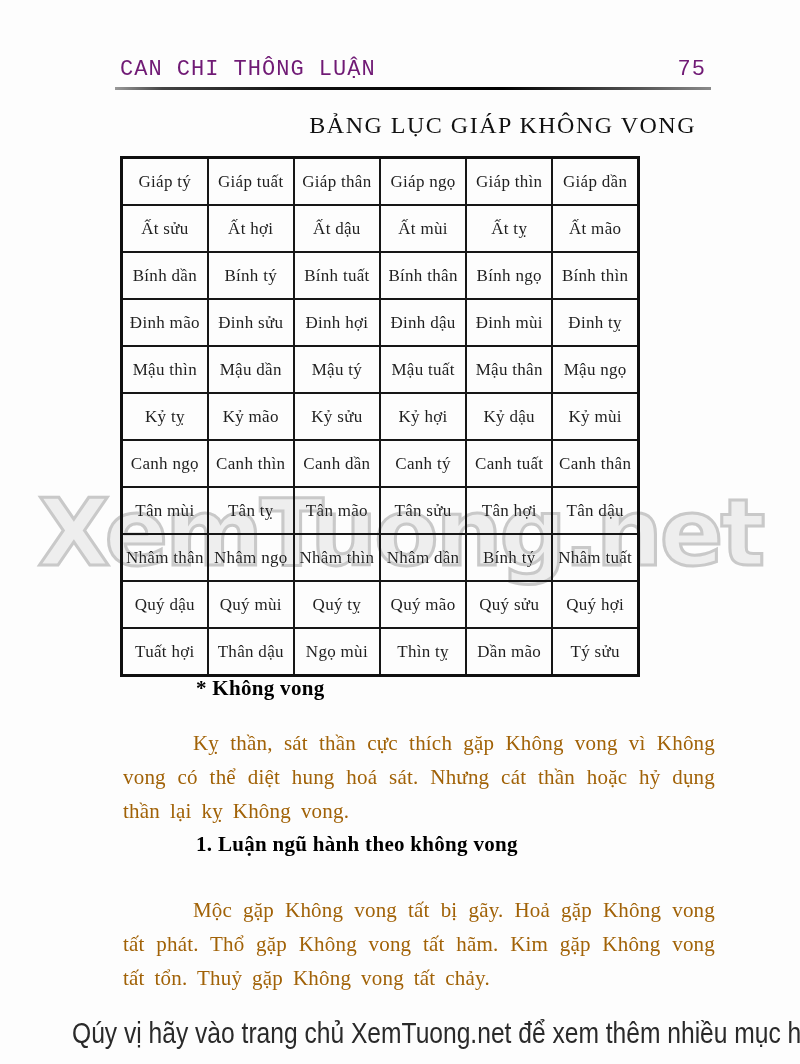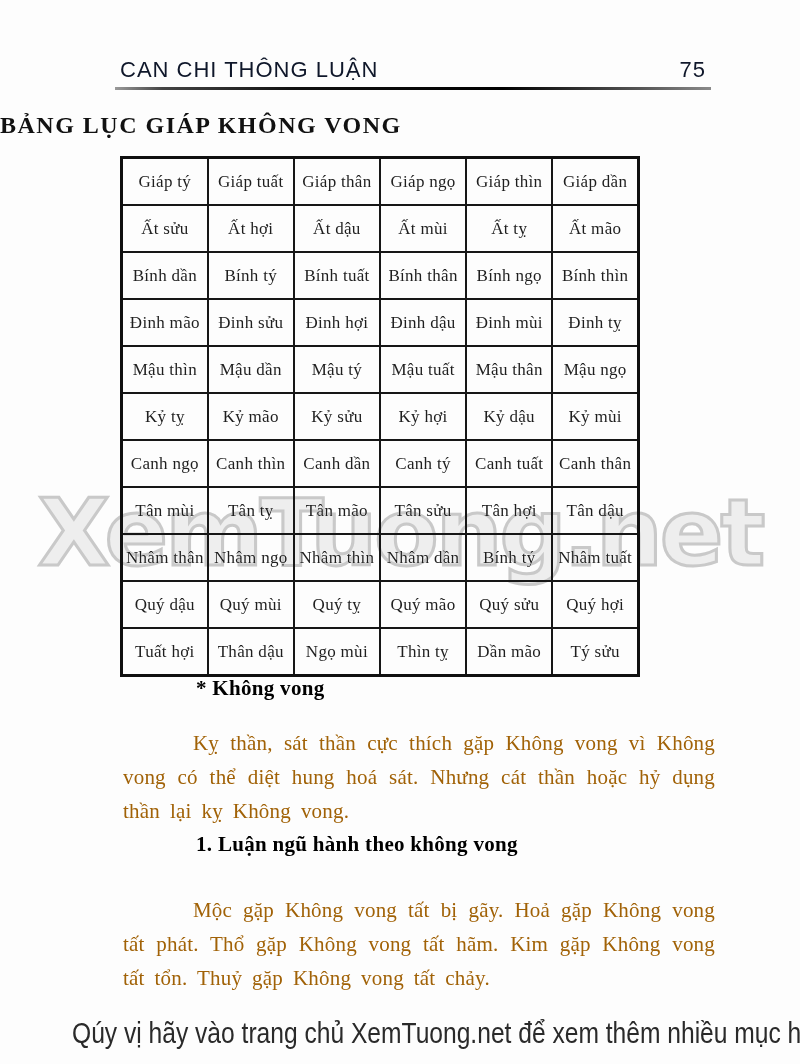--- a/index.html
+++ b/index.html
@@ -6,33 +6,33 @@
   body{
     width:800px;height:1064px;position:relative;overflow:hidden;
     background:#fdfdfd;color:#1b1b1b;
     font-family:"Liberation Serif", serif;
   }
   .page{position:absolute;inset:0;}
 
   
   .running-head{
     position:absolute;top:57px;left:120px;width:586px;
-    font-family:Liberation Sans, sans-serif;
-    font-size:22px;letter-spacing:1px;color:#0f172a;
+    font-family:Liberation Mono, monospace;
+    font-size:22px;letter-spacing:1px;color:#701a75;
     display:flex;justify-content:space-between;align-items:center;
   }
   .head-rule{
     position:absolute;top:87px;left:115px;width:596px;height:3px;
     background:linear-gradient(to right,#9a9a9a 0%,#444 8%,#111 30%,#000 65%,#555 88%,#8a8a8a 100%);
   }
 
   
   .table-title{
     position:absolute;top:112px;left:0;width:696px;
-    text-align:left;font-weight:bold;font-size:24px;letter-spacing:1.5px;
+    text-align:right;font-weight:normal;font-size:24px;letter-spacing:1.5px;
     color:#111;
   }
 
   
   table.kv{
     position:absolute;top:156px;left:120px;width:520px;
     border-collapse:collapse;table-layout:fixed;
     border:3px solid #101010;
     background:transparent;
   }

